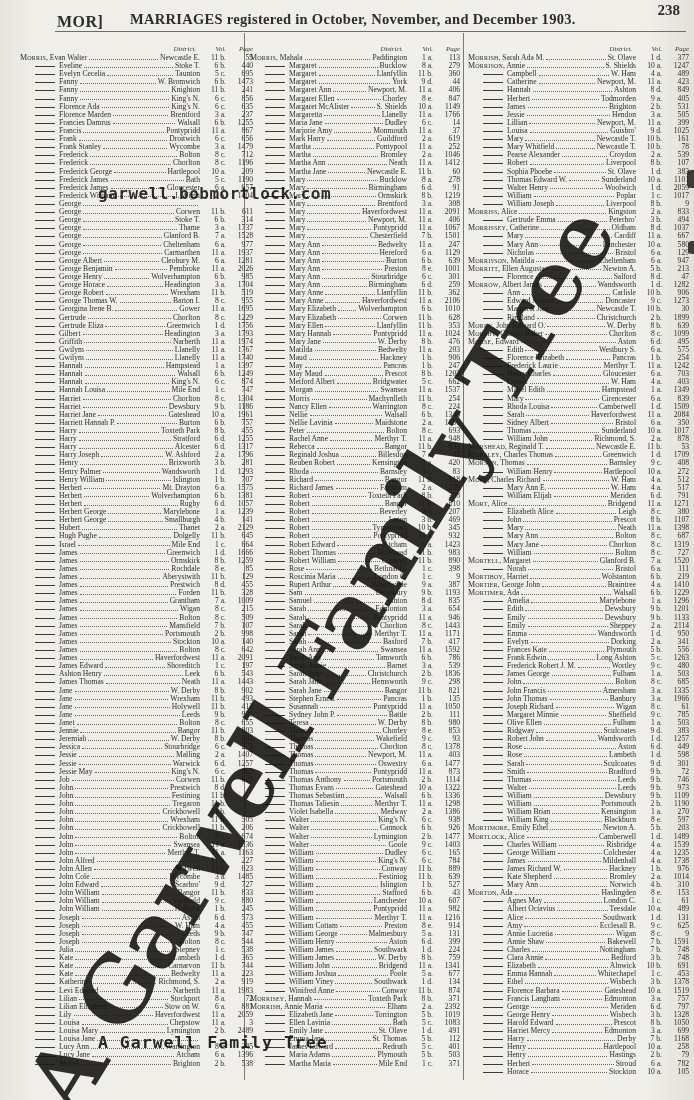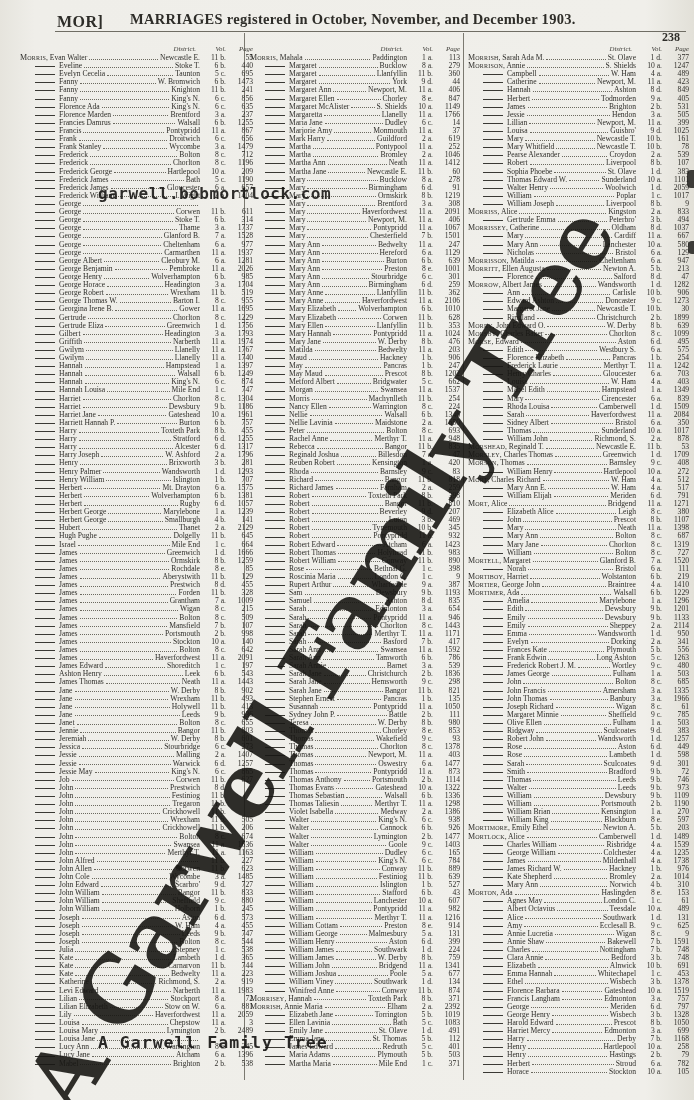--- a/index.html
+++ b/index.html
@@ -1,21 +1,21 @@
 <!DOCTYPE html>
 <html><head>
 <meta charset="utf-8">
 <style>
   html,body{margin:0;padding:0}
   body{width:694px;height:1100px;position:relative;overflow:hidden;
        background:linear-gradient(90deg,#e6e4dd,#efeee9 5%,#f0efea 93%,#e2e0d8);
        font-family:"Liberation Serif",serif;color:#2e2d29;}
   .hdr-left{position:absolute;top:13px;left:57px;font-weight:bold;font-size:16px;letter-spacing:.5px}
   .hdr-title{position:absolute;top:11px;left:130px;right:70px;text-align:left;font-weight:bold;font-size:14.5px;letter-spacing:.3px}
-  .hdr-page{position:absolute;top:30px;right:14px;font-weight:bold;font-size:12px}
+  .hdr-page{position:absolute;top:2px;right:14px;font-weight:bold;font-size:15px}
   .hdr-rule{position:absolute;top:31px;left:55px;right:8px;border-top:1.2px solid #6f6d64}
   .vsep{position:absolute;top:33px;bottom:20px;width:1px;background:#7b7970}
   #vsep1{left:244px} #vsep2{left:463px}
   .col{position:absolute;top:36px;bottom:18px}
   #col1{left:20px;width:233px} #col2{left:250px;width:210px} #col3{left:468px;width:221px}
   .colhead{display:flex;align-items:flex-end;font-style:italic;font-size:6.8px;height:16px;padding-bottom:2px;color:#3c3b36}
   .colhead .ch-d{margin-left:auto;margin-right:8px}
   .colhead .ch-v{width:22px;text-align:right;padding-right:3px}
   .colhead .ch-p{width:24px;text-align:right}
   .row{display:flex;align-items:baseline;height:8.12px;font-size:7.6px;line-height:8px;white-space:nowrap}

